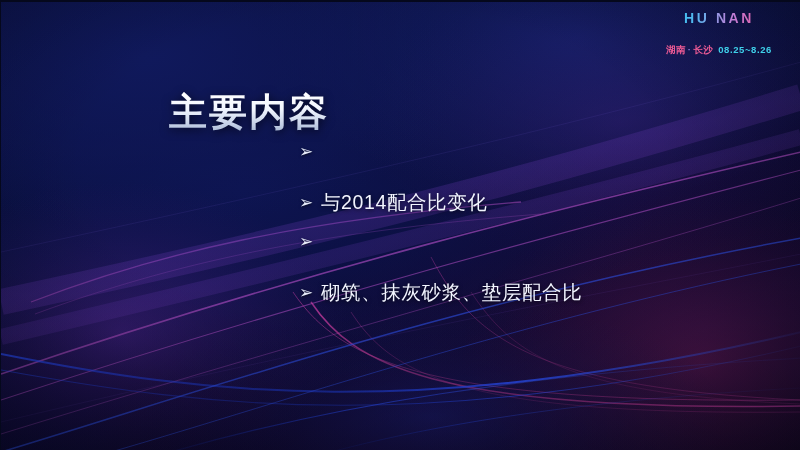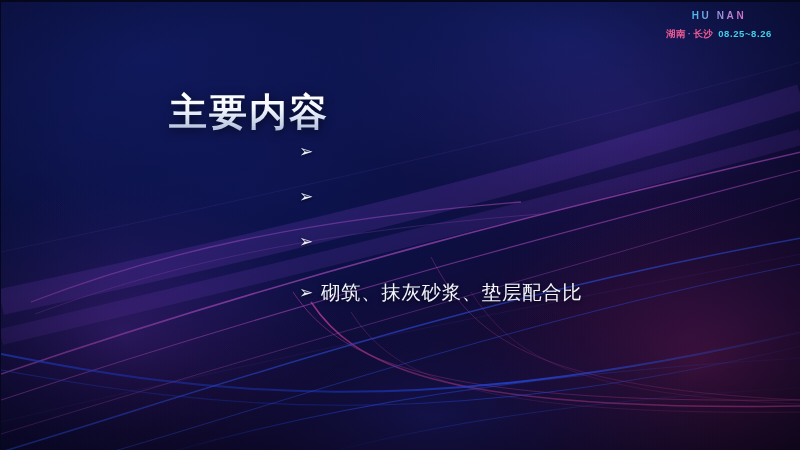--- a/index.html
+++ b/index.html
@@ -56,21 +56,21 @@
   
   .logo {
     position: absolute;
     top: 9px;
     right: 28px;
     text-align: center;
     line-height: 1;
     user-select: none;
   }
   .logo-hunan {
-    font-size: 10px;
+    font-size: 14px;
     font-weight: 700;
     letter-spacing: 2.6px;
     background: linear-gradient(95deg, #2ec9f0 0%, #54b7ef 28%, #c07fd8 62%, #f0508f 100%);
     -webkit-background-clip: text;
     background-clip: text;
     color: transparent;
     -webkit-text-fill-color: transparent;
     margin-bottom: 2px;
   }
   .logo-year {
@@ -79,21 +79,21 @@
     letter-spacing: -0.5px;
     line-height: 0.95;
     font-family: "DejaVu Sans", "Liberation Sans", sans-serif;
   }
   .logo-year span { display: inline-block; }
   .y1 { color: #22d3ee; }
   .y2 { color: #f5c842; }
   .y3 { color: #ef5a8e; }
   .y4 { color: #f0558d; }
   .logo-sub {
-    margin-top: 8px;
+    margin-top: 20px;
     font-size: 9.5px;
     font-weight: 700;
     letter-spacing: 0.4px;
     white-space: nowrap;
   }
   .logo-sub .cn   { color: #ee5b95; }
   .logo-sub .dot  { color: #8f7fd8; margin: 0 2px; }
   .logo-sub .date { color: #3fd0ea; margin-left: 5px; letter-spacing: 0.6px; }
 
   
@@ -241,20 +241,21 @@
   <div class="title">主要内容</div>
 
   <div class="bullets">
 
     <div class="bullet-row">
       <span class="bullet-marker">➢</span>
     </div>
 
     <div class="bullet-row">
       <span class="bullet-marker">➢</span>
+      <span class="bullet-text">与2014配合比变化</span>
     </div>
 
     <div class="bullet-row">
       <span class="bullet-marker">➢</span>
     </div>
 
     <div class="bullet-row">
       <span class="bullet-marker">➢</span>
       <span class="bullet-text">砌筑、抹灰砂浆、垫层配合比</span>
     </div>

